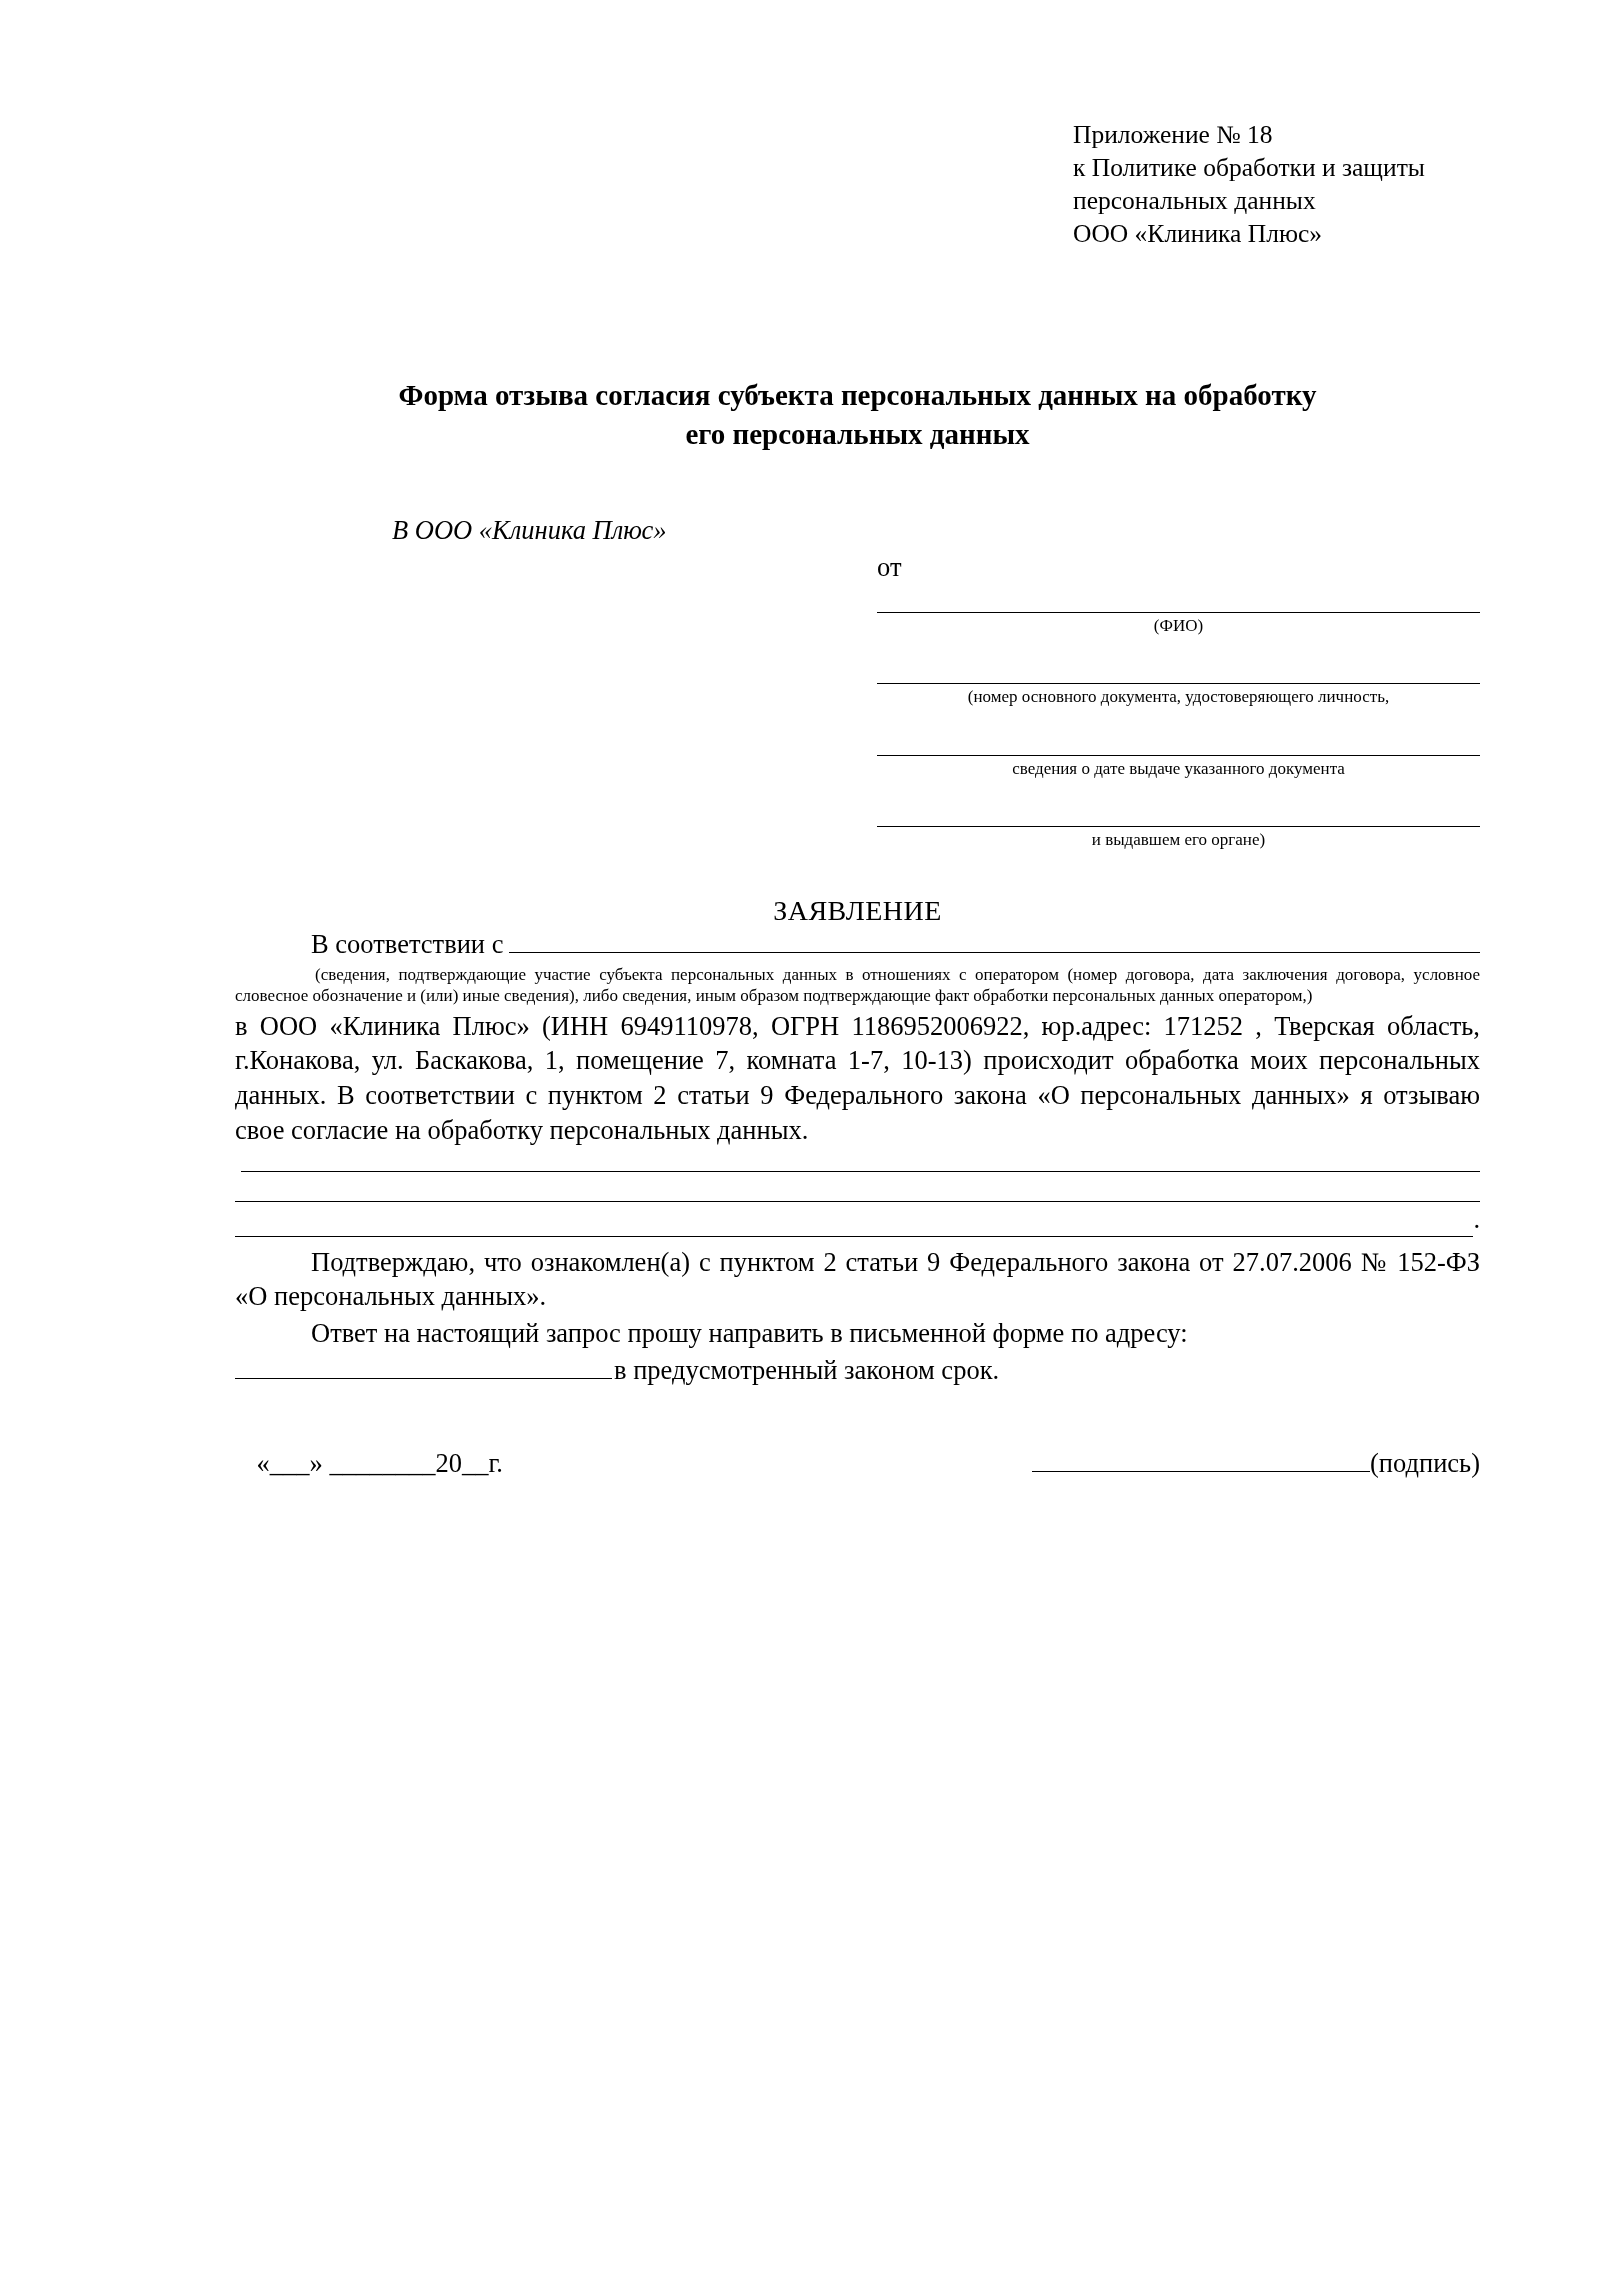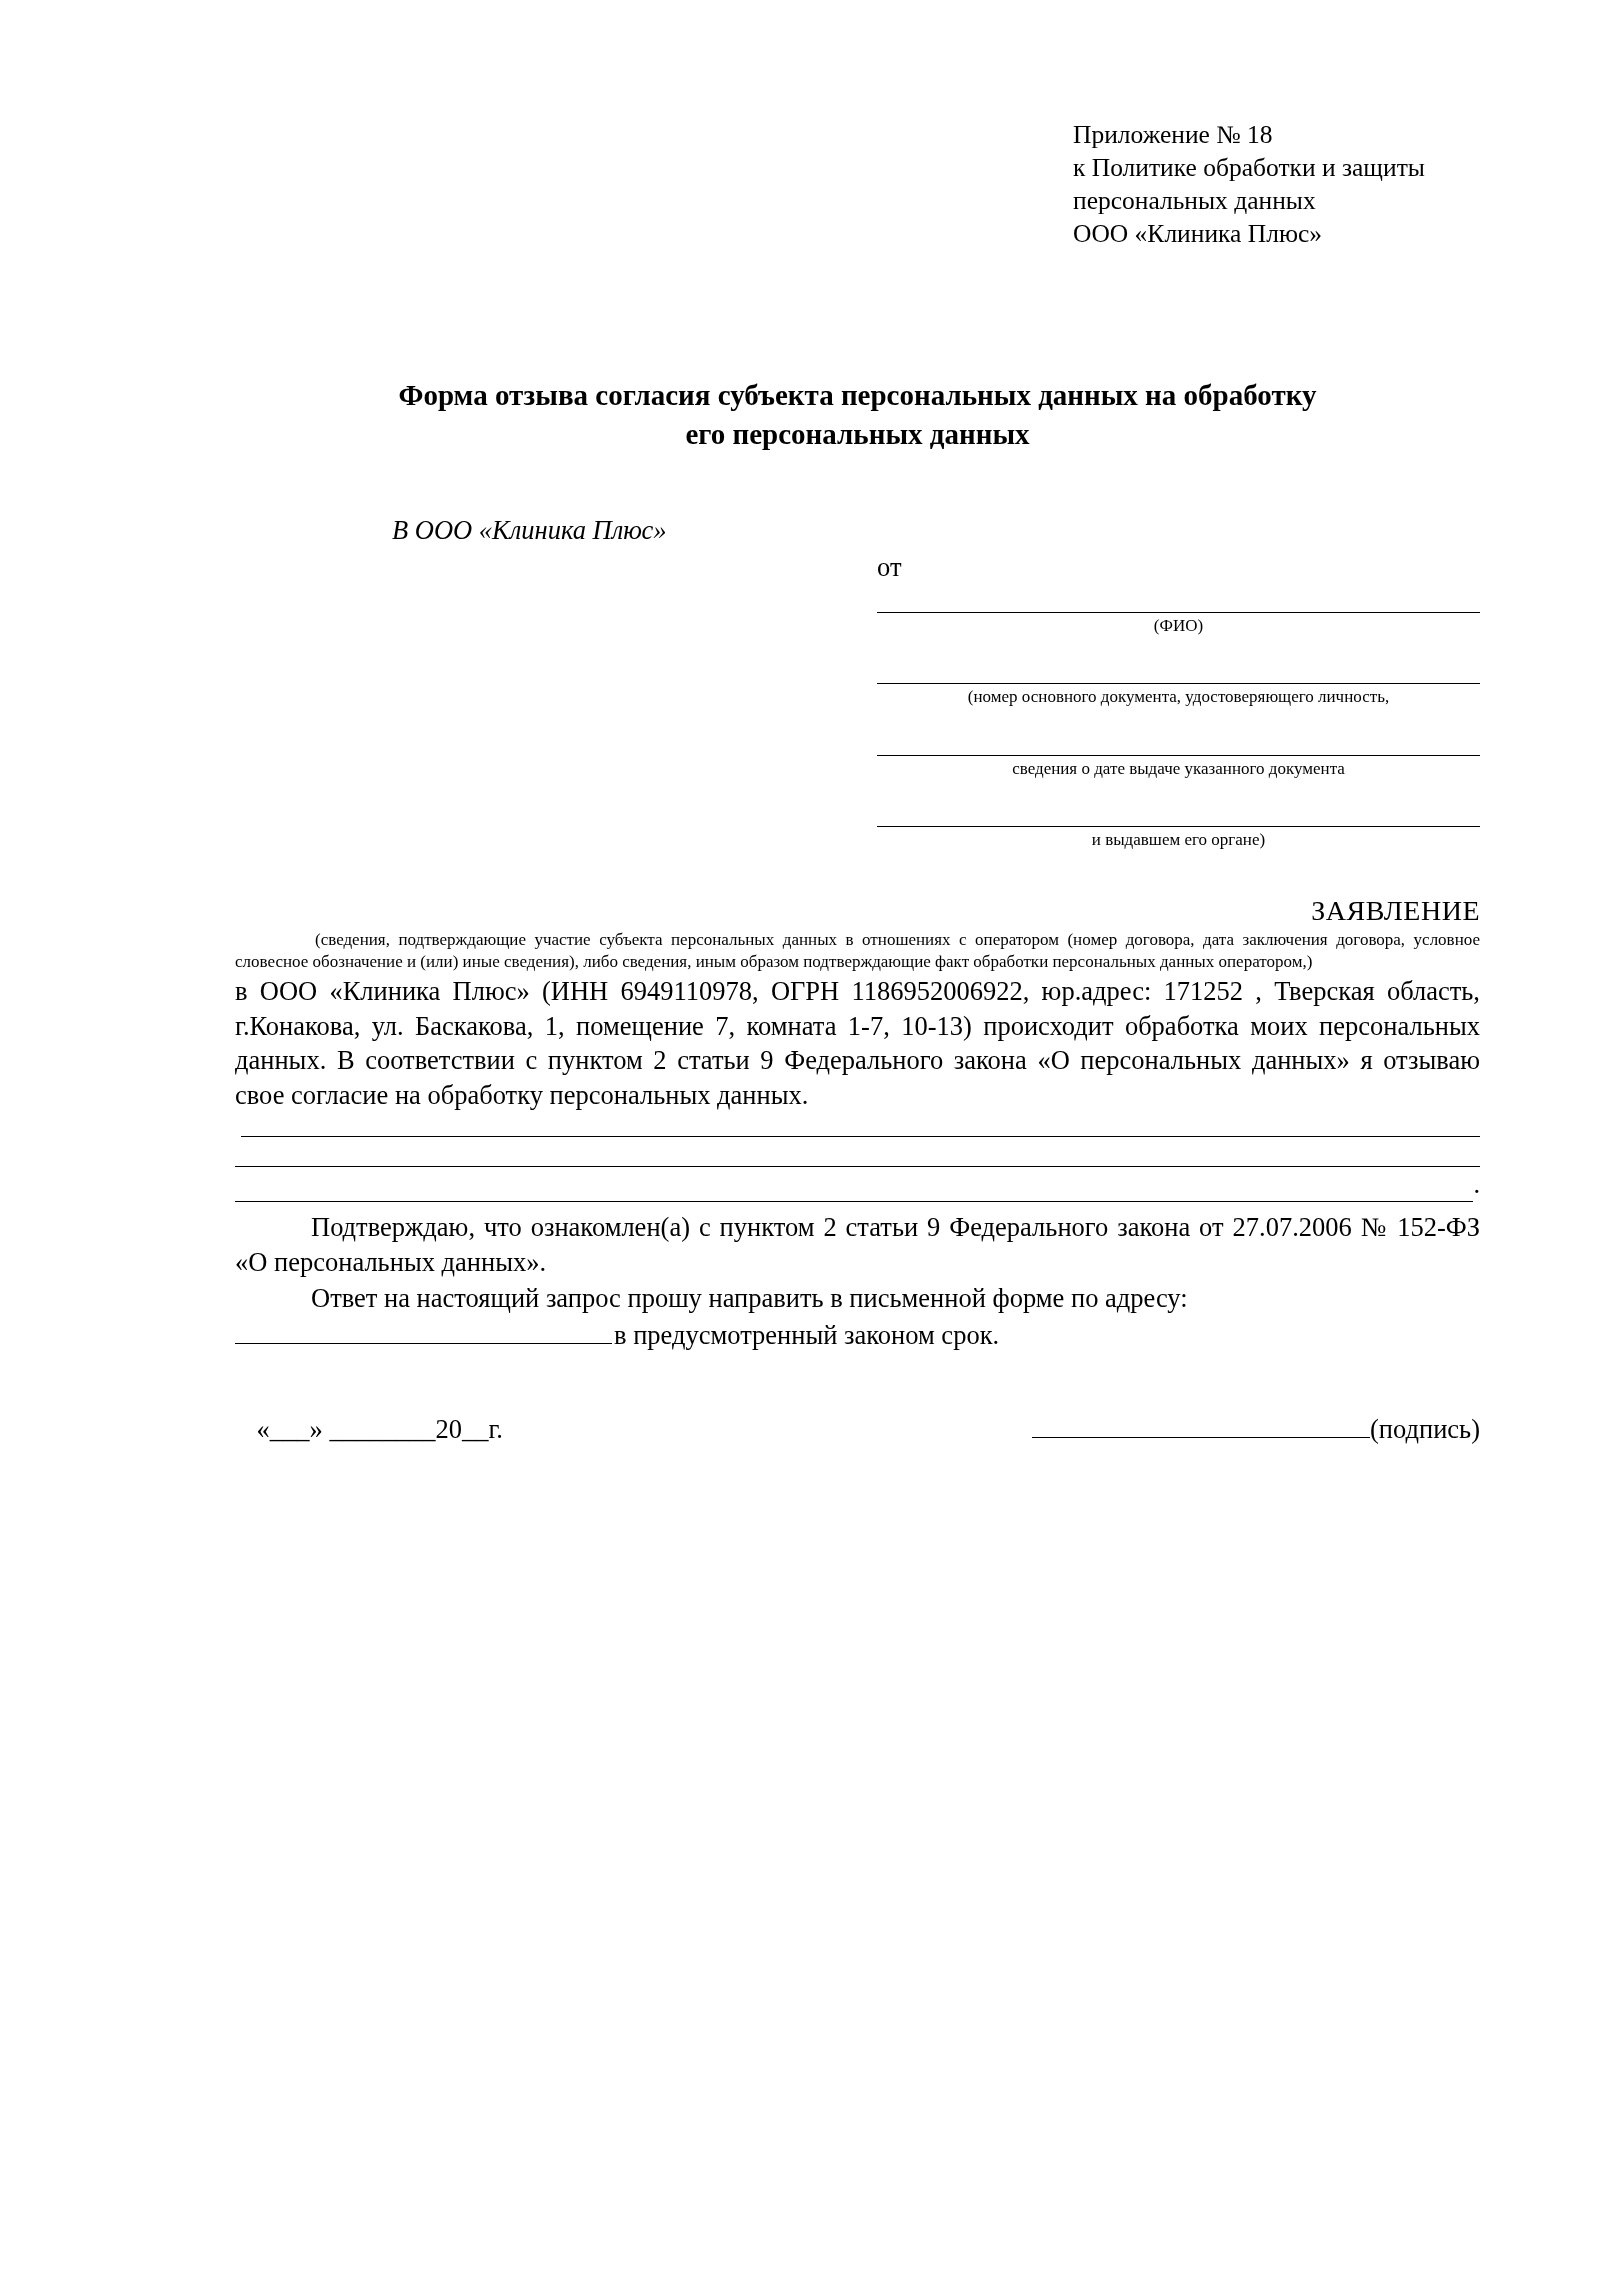--- a/index.html
+++ b/index.html
@@ -72,21 +72,21 @@
     font-size: 17px;
     line-height: 1.2;
     padding-top: 2.9px;
     white-space: nowrap;
   }
   .fill-gap { height: 17.6px; }
 
   
   .statement-heading {
     margin-top: 45px;
-    text-align: right;
+    text-align: center;
     font-size: 28px;
     letter-spacing: 0.5px;
   }
 
   
   .body-text {
     font-size: 26.5px;
     line-height: 1.31;
     text-align: justify;
   }
@@ -209,20 +209,24 @@
         <div class="fill-gap"></div>
         <div class="fill-line"></div>
         <div class="fill-caption">и выдавшем его органе)</div>
       </div>
     </div>
 
     <div class="statement-heading">ЗАЯВЛЕНИЕ</div>
 
     <div class="body-text">
 
+      <div class="line-with-rule">
+        <span class="lead">В соответствии с</span>
+        <span class="rule-fill"></span>
+      </div>
 
       <div class="small-note">
         <span class="indent">(сведения, подтверждающие участие субъекта персональных данных в отношениях с оператором (номер договора, дата заключения договора, условное словесное обозначение и (или) иные сведения), либо сведения, иным образом подтверждающие факт обработки персональных данных оператором,)</span>
       </div>
 
       <div class="para">в ООО «Клиника Плюс» (ИНН 6949110978, ОГРН 1186952006922, юр.адрес: 171252 , Тверская область, г.Конакова, ул. Баскакова, 1, помещение 7, комната 1-7, 10-13) происходит обработка моих персональных данных. В соответствии с пунктом 2 статьи 9 Федерального закона «О персональных данных» я отзываю свое согласие на обработку персональных данных.</div>
 
       <div class="line-with-rule" style="margin-top:2px;">
         <span class="rule-fill"></span>
       </div>

